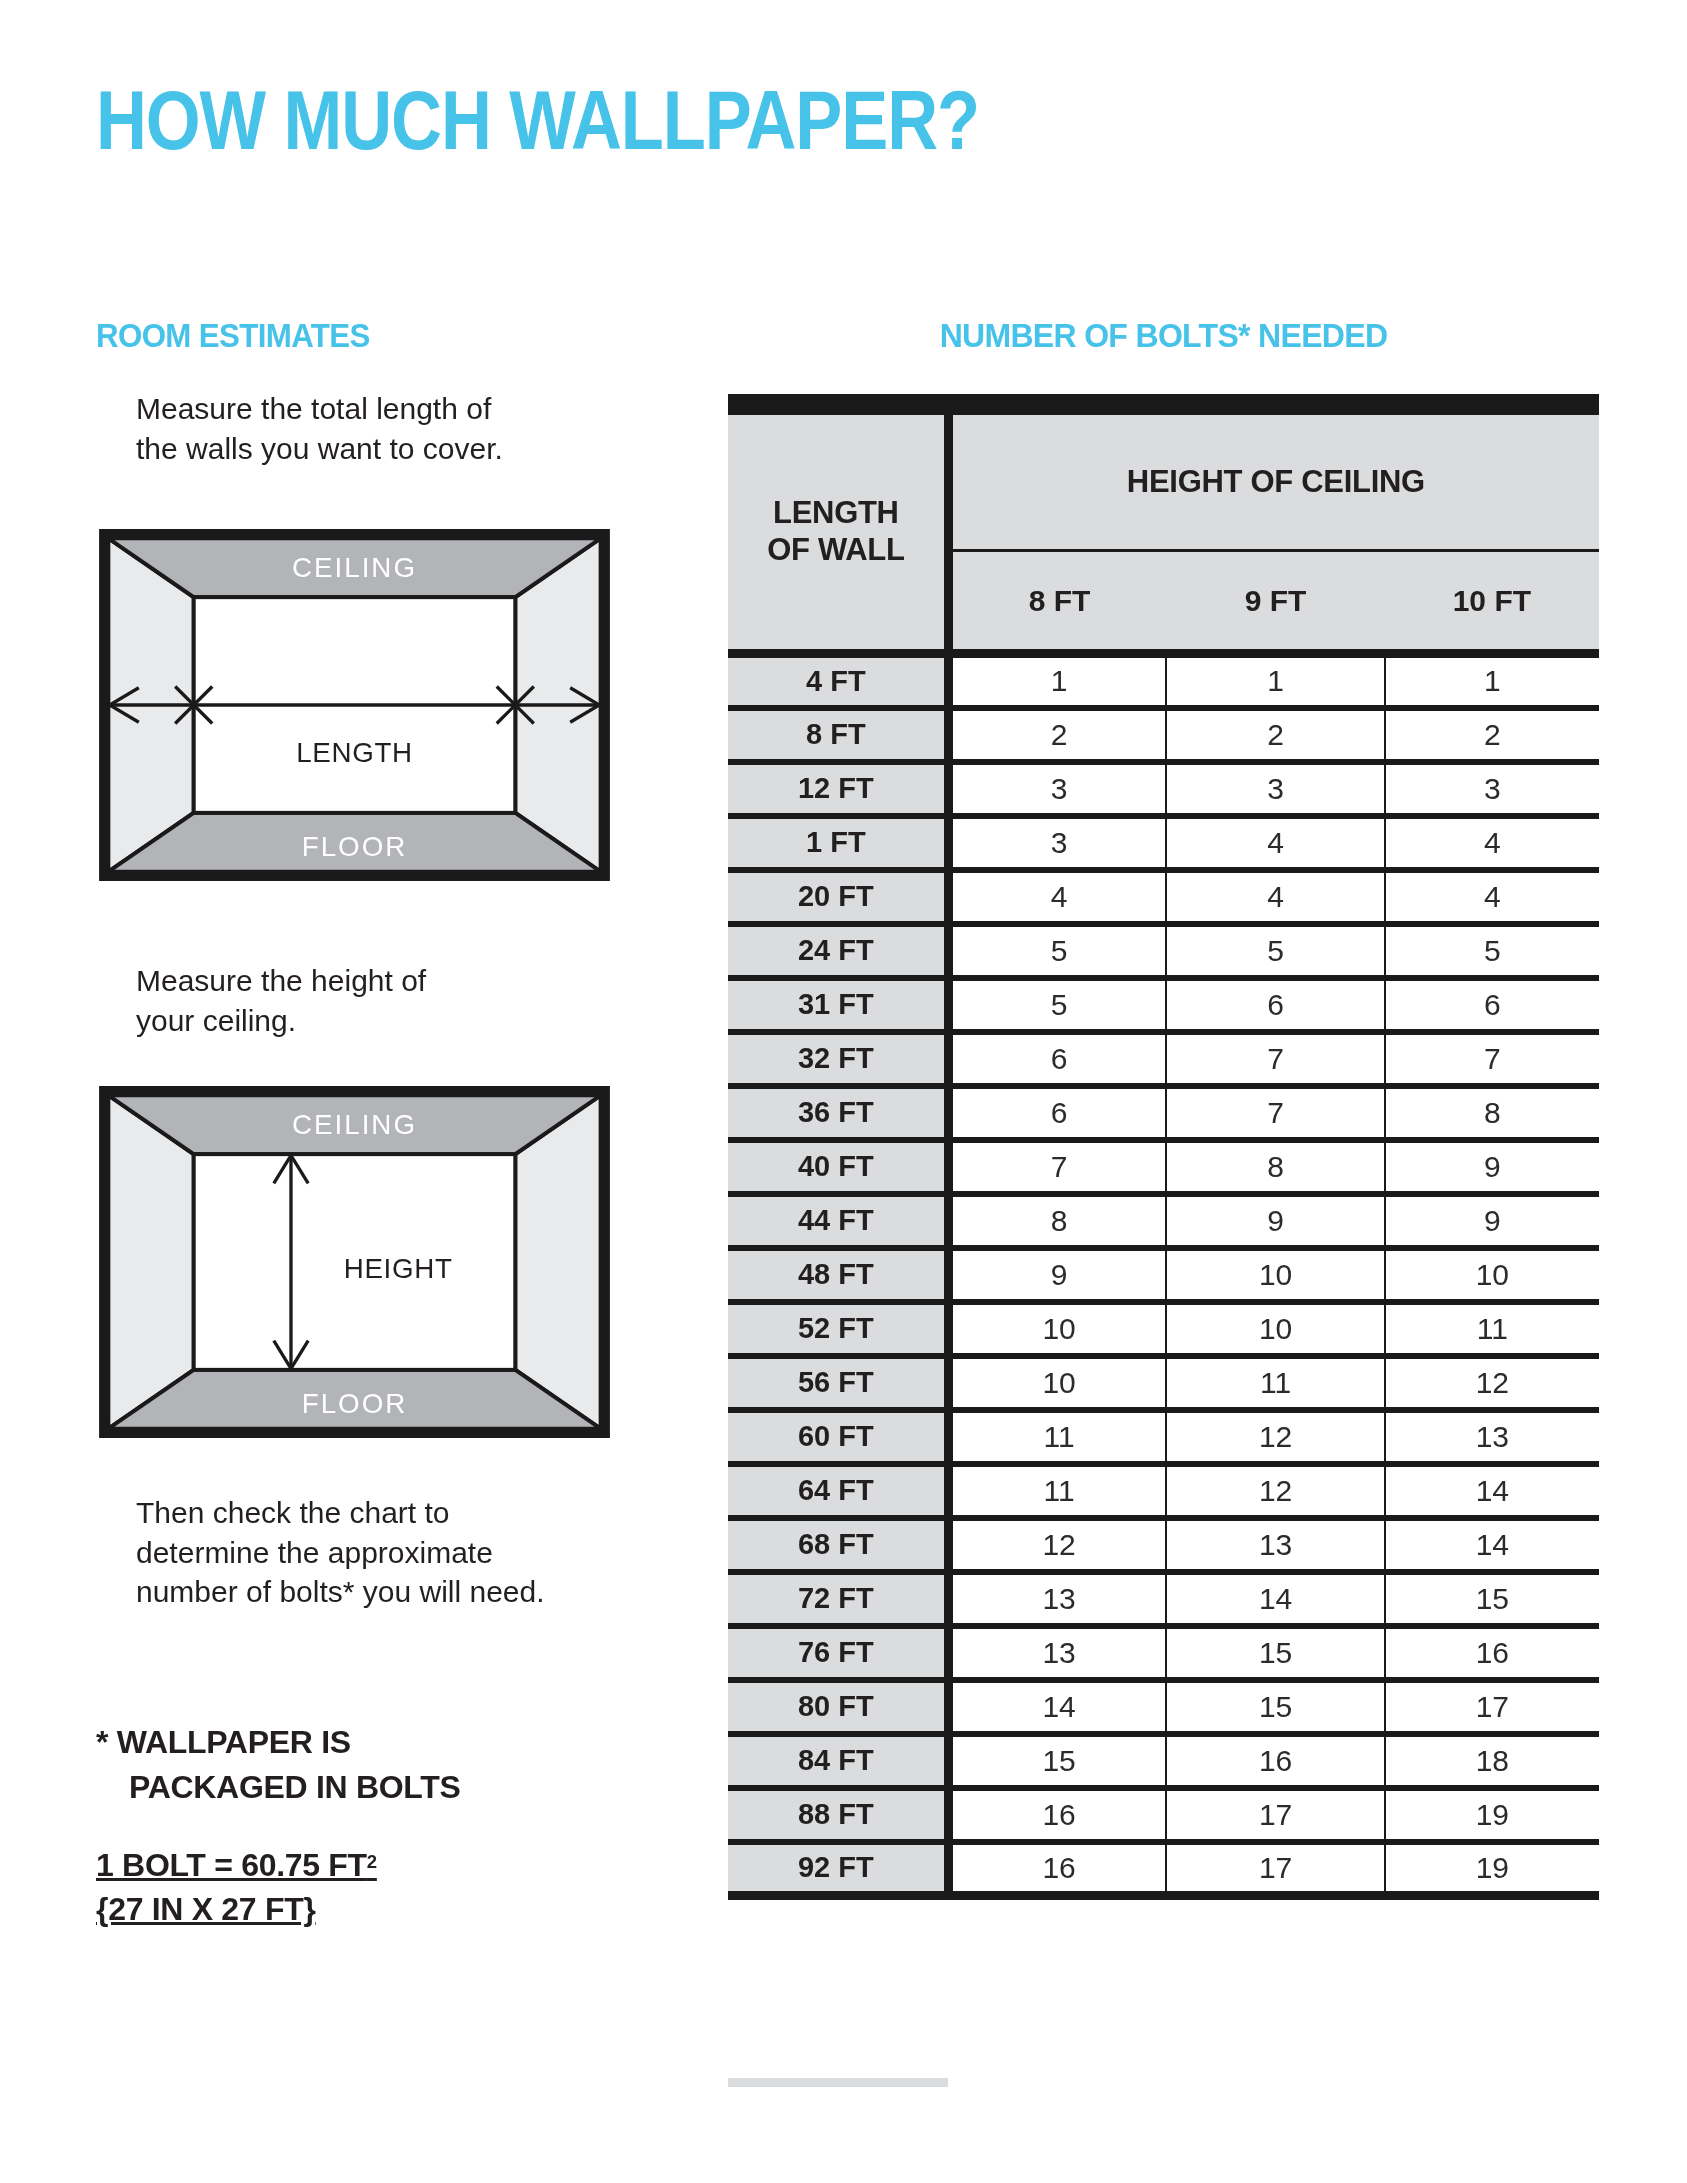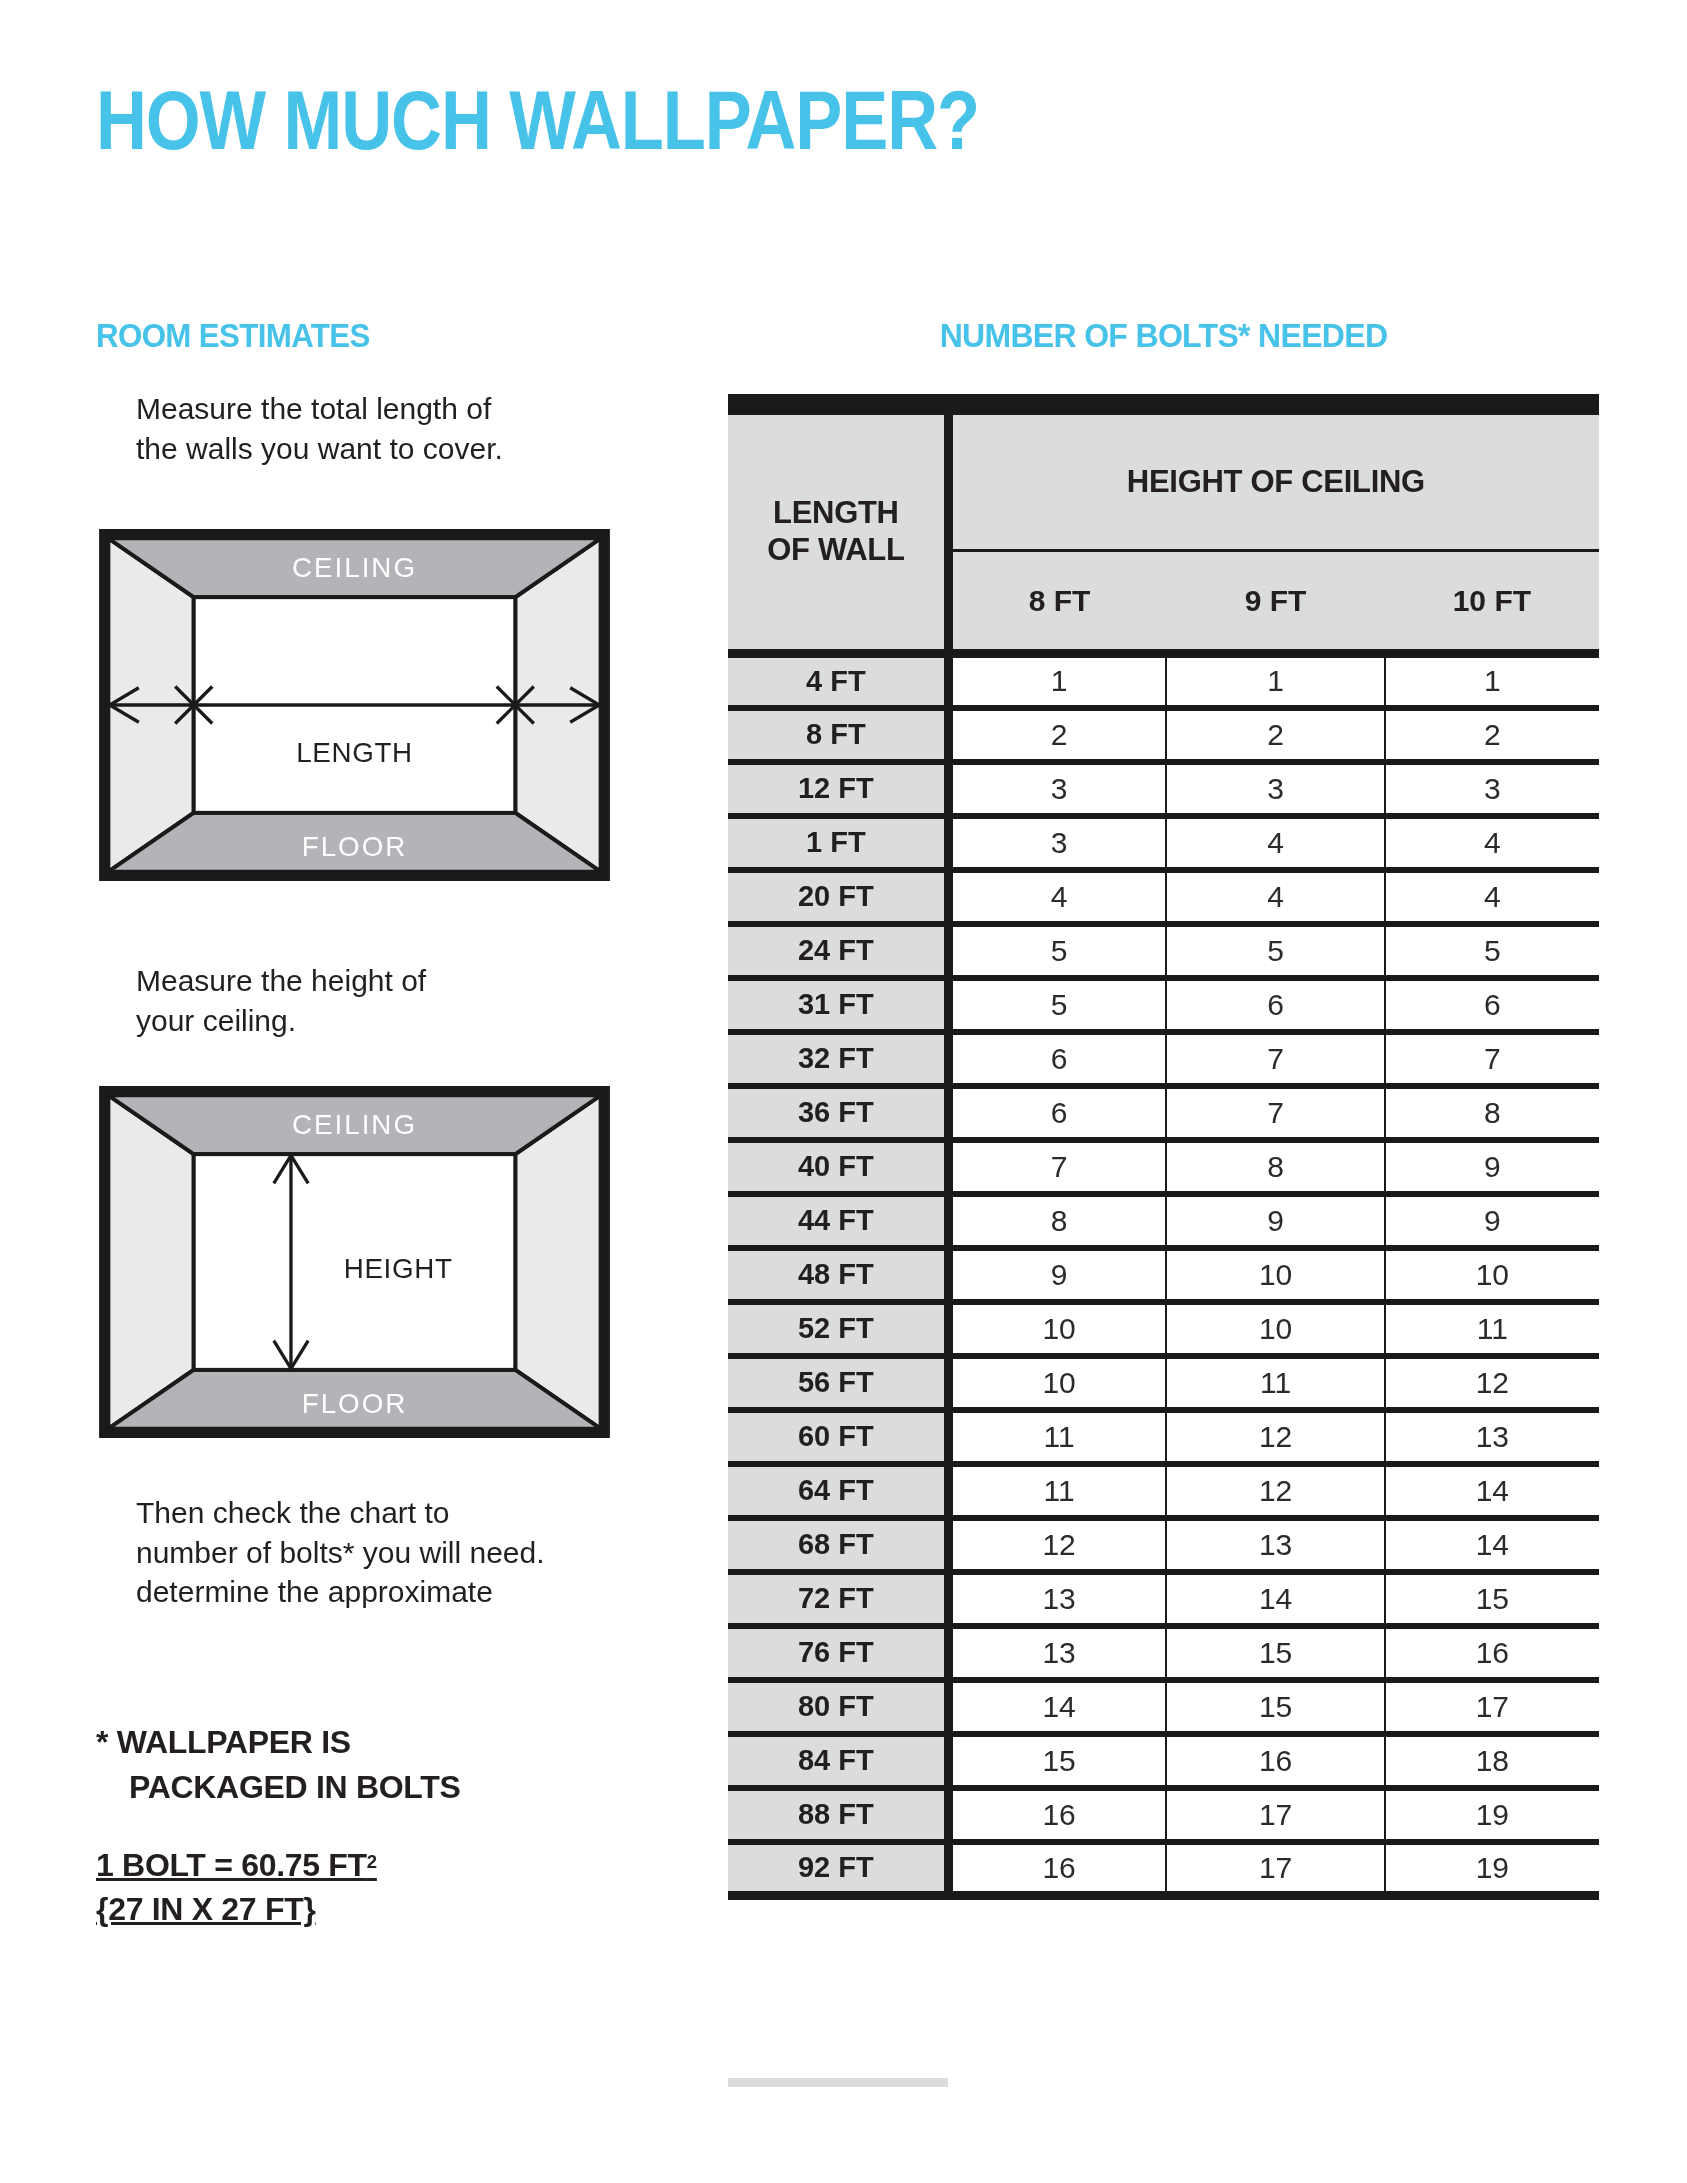--- a/index.html
+++ b/index.html
@@ -153,22 +153,22 @@
     <g stroke="var(--line)" stroke-width="5" fill="none">
       <line x1="290" y1="105" x2="290" y2="427"></line>
       <path d="M264,147 L290,105 L316,147"></path>
       <path d="M264,385 L290,427 L316,385"></path>
     </g>
     <text class="dim-label" x="452" y="290" text-anchor="middle">HEIGHT</text>
   </svg>
 
   <div id="para3" class="para">
     <div>Then check the chart to</div>
+    <div>determine the approximate</div>
     <div>number of bolts* you will need.</div>
-    <div>determine the approximate</div>
   </div>
 
   <div class="footnote">
     <div>* WALLPAPER IS</div>
     <div class="indent">PACKAGED IN BOLTS</div>
   </div>
 
   <div class="bolt-info">
     <div><span>1 BOLT = 60.75 FT</span><sup>2</sup></div>
     <div>{27 IN X 27 FT}</div>

